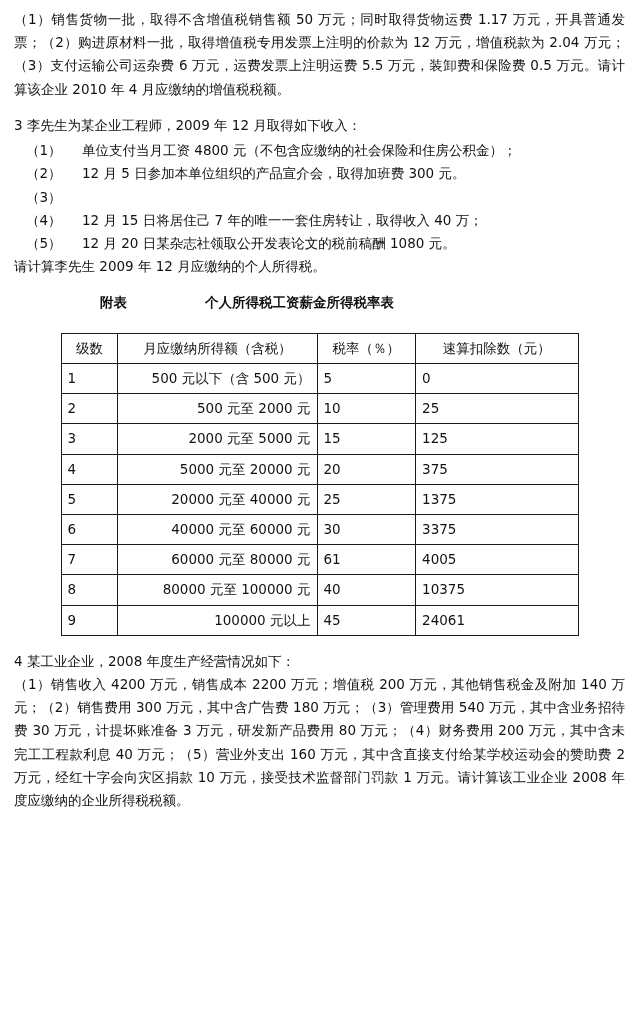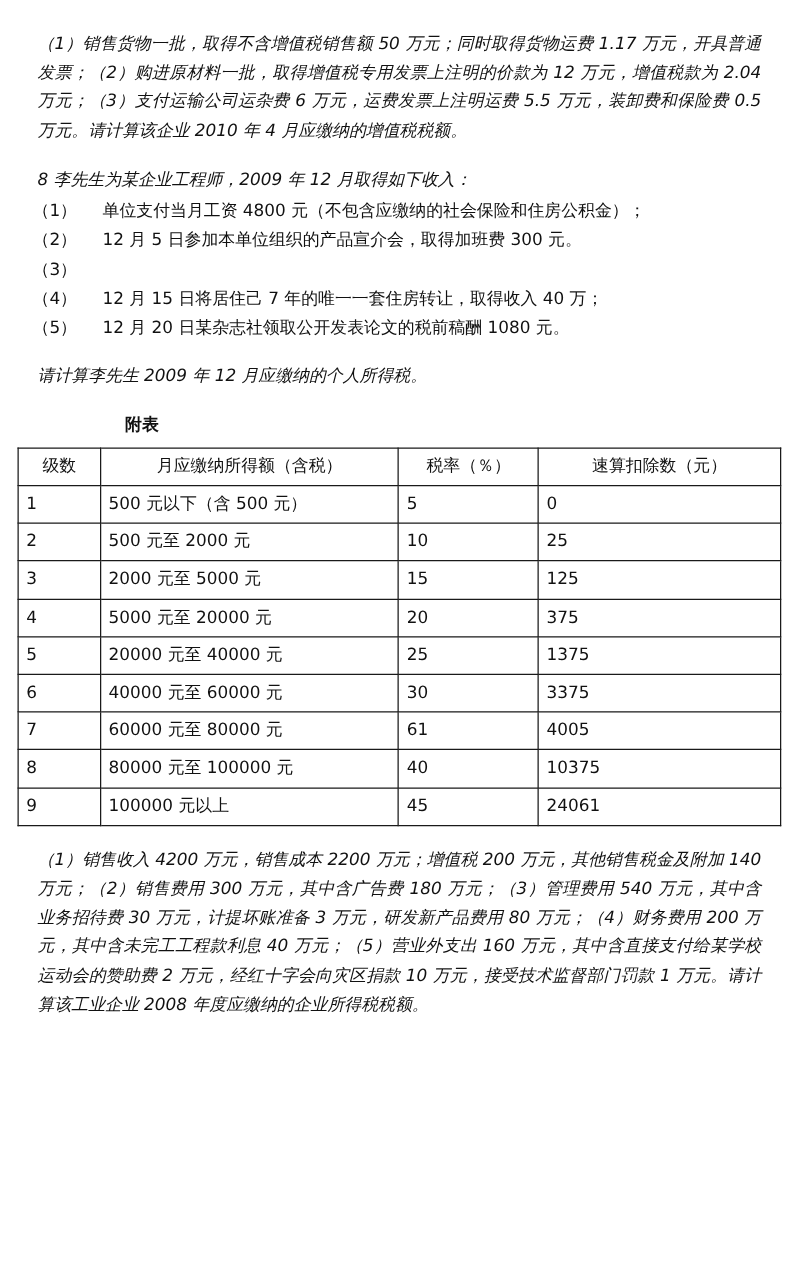--- a/index.html
+++ b/index.html
@@ -15,24 +15,23 @@
     font-size: 13.5px;
     line-height: 1.72;
     overflow: hidden;
   }
   .page {
     padding: 8px 14px 0 14px;
     box-sizing: border-box;
     width: 639px;
   }
   p {
-    margin: 16px;
+    margin: 0;
     text-align: justify;
     text-justify: inter-ideograph;
-    font-style: italic;
   }
   .blk {
     margin-bottom: 13px;
   }
   .hang {
     display: flex;
     gap: 0;
   }
   .hang .num {
     flex: 0 0 auto;
@@ -45,68 +44,68 @@
     text-align: justify;
     text-justify: inter-ideograph;
   }
   .q3head {
     margin-bottom: 2px;
   }
   .tbl-caption {
     display: flex;
     align-items: flex-end;
     margin-top: 12px;
-    margin-bottom: 5px;
+    margin-bottom: 18px;
   }
   .tbl-caption .fubiao {
     margin-left: 86px;
     font-weight: 700;
   }
   .tbl-caption .title {
     margin-left: 78px;
     font-weight: 700;
   }
   table {
     border-collapse: collapse;
-    width: 611px;
+    width: 518px;
     margin: 0 auto 14px auto;
     font-size: 13.5px;
   }
   table th, table td {
     border: 1px solid #1a1a1a;
     padding: 3px 6px;
     height: 22px;
     vertical-align: middle;
     font-weight: 400;
     text-align: left;
   }
   thead th {
     text-align: center;
   }
   col.c1 { width: 66px; }
   col.c2 { width: 239px; }
   col.c3 { width: 112px; }
   col.c4 { width: 194px; }
-  tbody td.c2cell { text-align: left; }
+  tbody td.c2cell { text-align: right; }
   .last-blk {
     margin-top: 12px;
   }
 </style>
 </head>
 <body>
 
 <div class="page">
 
   <div class="blk">
     <p>（1）销售货物一批，取得不含增值税销售额 50 万元；同时取得货物运费 1.17 万元，开具普通发票；（2）购进原材料一批，取得增值税专用发票上注明的价款为 12 万元，增值税款为 2.04 万元；（3）支付运输公司运杂费 6 万元，运费发票上注明运费 5.5 万元，装卸费和保险费 0.5 万元。请计算该企业 2010 年 4 月应缴纳的增值税税额。</p>
   </div>
 
 
   <div class="blk">
-    <p class="q3head">8 李先生为某企业工程师，2009 年 12 月取得如下收入：</p>
+    <p class="q3head">3 李先生为某企业工程师，2009 年 12 月取得如下收入：</p>
 
     <div class="hang">
       <span class="num">（1）</span>
       <span class="txt">单位支付当月工资 4800 元（不包含应缴纳的社会保险和住房公积金）；</span>
     </div>
     <div class="hang">
       <span class="num">（2）</span>
       <span class="txt">12 月 5 日参加本单位组织的产品宣介会，取得加班费 300 元。</span>
     </div>
     <div class="hang">
@@ -119,20 +118,21 @@
     <div class="hang">
       <span class="num">（5）</span>
       <span class="txt">12 月 20 日某杂志社领取公开发表论文的税前稿酬 1080 元。</span>
     </div>
 
     <p>请计算李先生 2009 年 12 月应缴纳的个人所得税。</p>
   </div>
 
   <div class="tbl-caption">
     <span class="fubiao">附表</span>
+    <span class="title">个人所得税工资薪金所得税率表</span>
   </div>
 
   <table>
     <colgroup>
       <col class="c1">
         <col class="c2">
         <col class="c3">
         <col class="c4">
     </colgroup>
     <thead>
@@ -195,16 +195,17 @@
       <tr>
         <td>9</td>
         <td class="c2cell">100000 元以上</td>
         <td>45</td>
         <td>24061</td>
       </tr>
     </tbody>
   </table>
 
   <div class="last-blk">
+    <p>4 某工业企业，2008 年度生产经营情况如下：</p>
     <p>（1）销售收入 4200 万元，销售成本 2200 万元；增值税 200 万元，其他销售税金及附加 140 万元；（2）销售费用 300 万元，其中含广告费 180 万元；（3）管理费用 540 万元，其中含业务招待费 30 万元，计提坏账准备 3 万元，研发新产品费用 80 万元；（4）财务费用 200 万元，其中含未完工工程款利息 40 万元；（5）营业外支出 160 万元，其中含直接支付给某学校运动会的赞助费 2 万元，经红十字会向灾区捐款 10 万元，接受技术监督部门罚款 1 万元。请计算该工业企业 2008 年度应缴纳的企业所得税税额。</p>
   </div>
 
 </div>
 
 </body></html>

